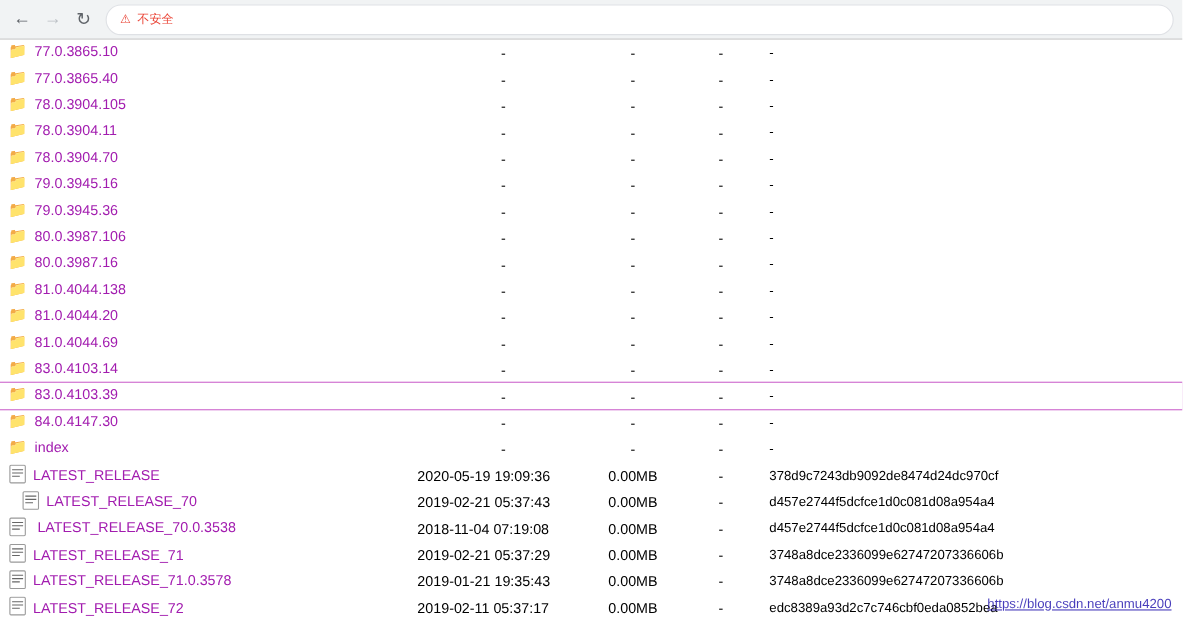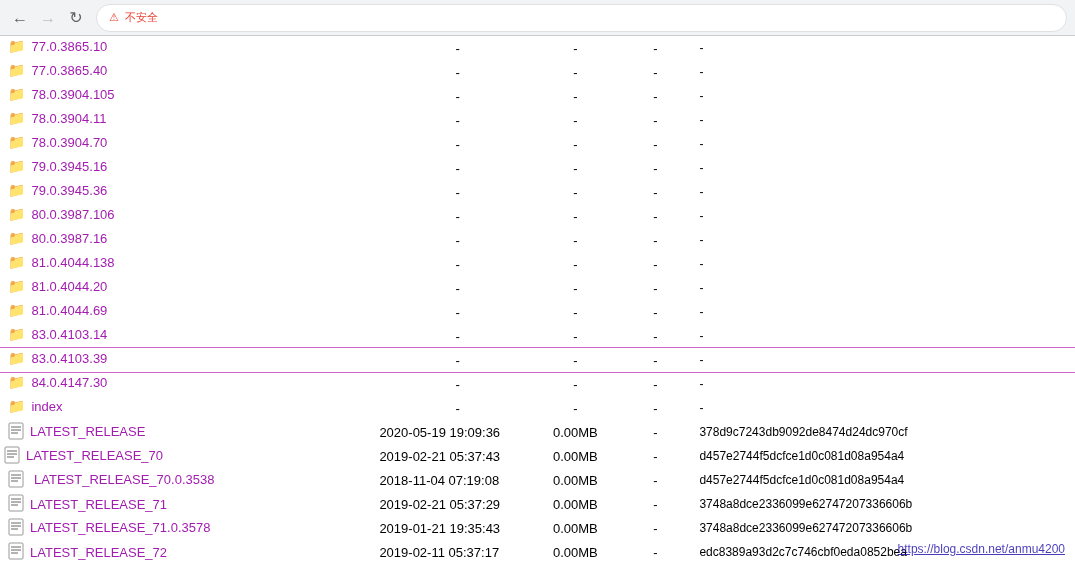--- a/index.html
+++ b/index.html
@@ -299,21 +299,21 @@
                 <line x1="3" y1="11" x2="10" y2="11" stroke="#666" stroke-width="1"></line>
               </svg></span>
             <a href="#">LATEST_RELEASE</a>
           </td>
           <td class="col-date">2020-05-19 19:09:36</td>
           <td class="col-dash">0.00MB</td>
           <td class="col-dash">-</td>
           <td class="col-hash">378d9c7243db9092de8474d24dc970cf</td>
         </tr>
         <tr>
-          <td class="link-cell" style="display: flex; align-items: center; gap: 6px; padding-left: 4px;">
+          <td class="link-cell" style="display: flex; align-items: center; gap: 6px; padding-left: 20px;">
             <span style="font-size: 14px;"><svg width="16" height="18" viewBox="0 0 16 18" style="display:inline-block;vertical-align:middle;">
                 <rect x="1" y="1" width="14" height="16" rx="1" fill="#fff" stroke="#999" stroke-width="1"></rect>
                 <line x1="3" y1="5" x2="13" y2="5" stroke="#666" stroke-width="1"></line>
                 <line x1="3" y1="8" x2="13" y2="8" stroke="#666" stroke-width="1"></line>
                 <line x1="3" y1="11" x2="10" y2="11" stroke="#666" stroke-width="1"></line>
               </svg></span>
             <a href="#">LATEST_RELEASE_70</a>
           </td>
           <td class="col-date">2019-02-21 05:37:43</td>
           <td class="col-dash">0.00MB</td>

